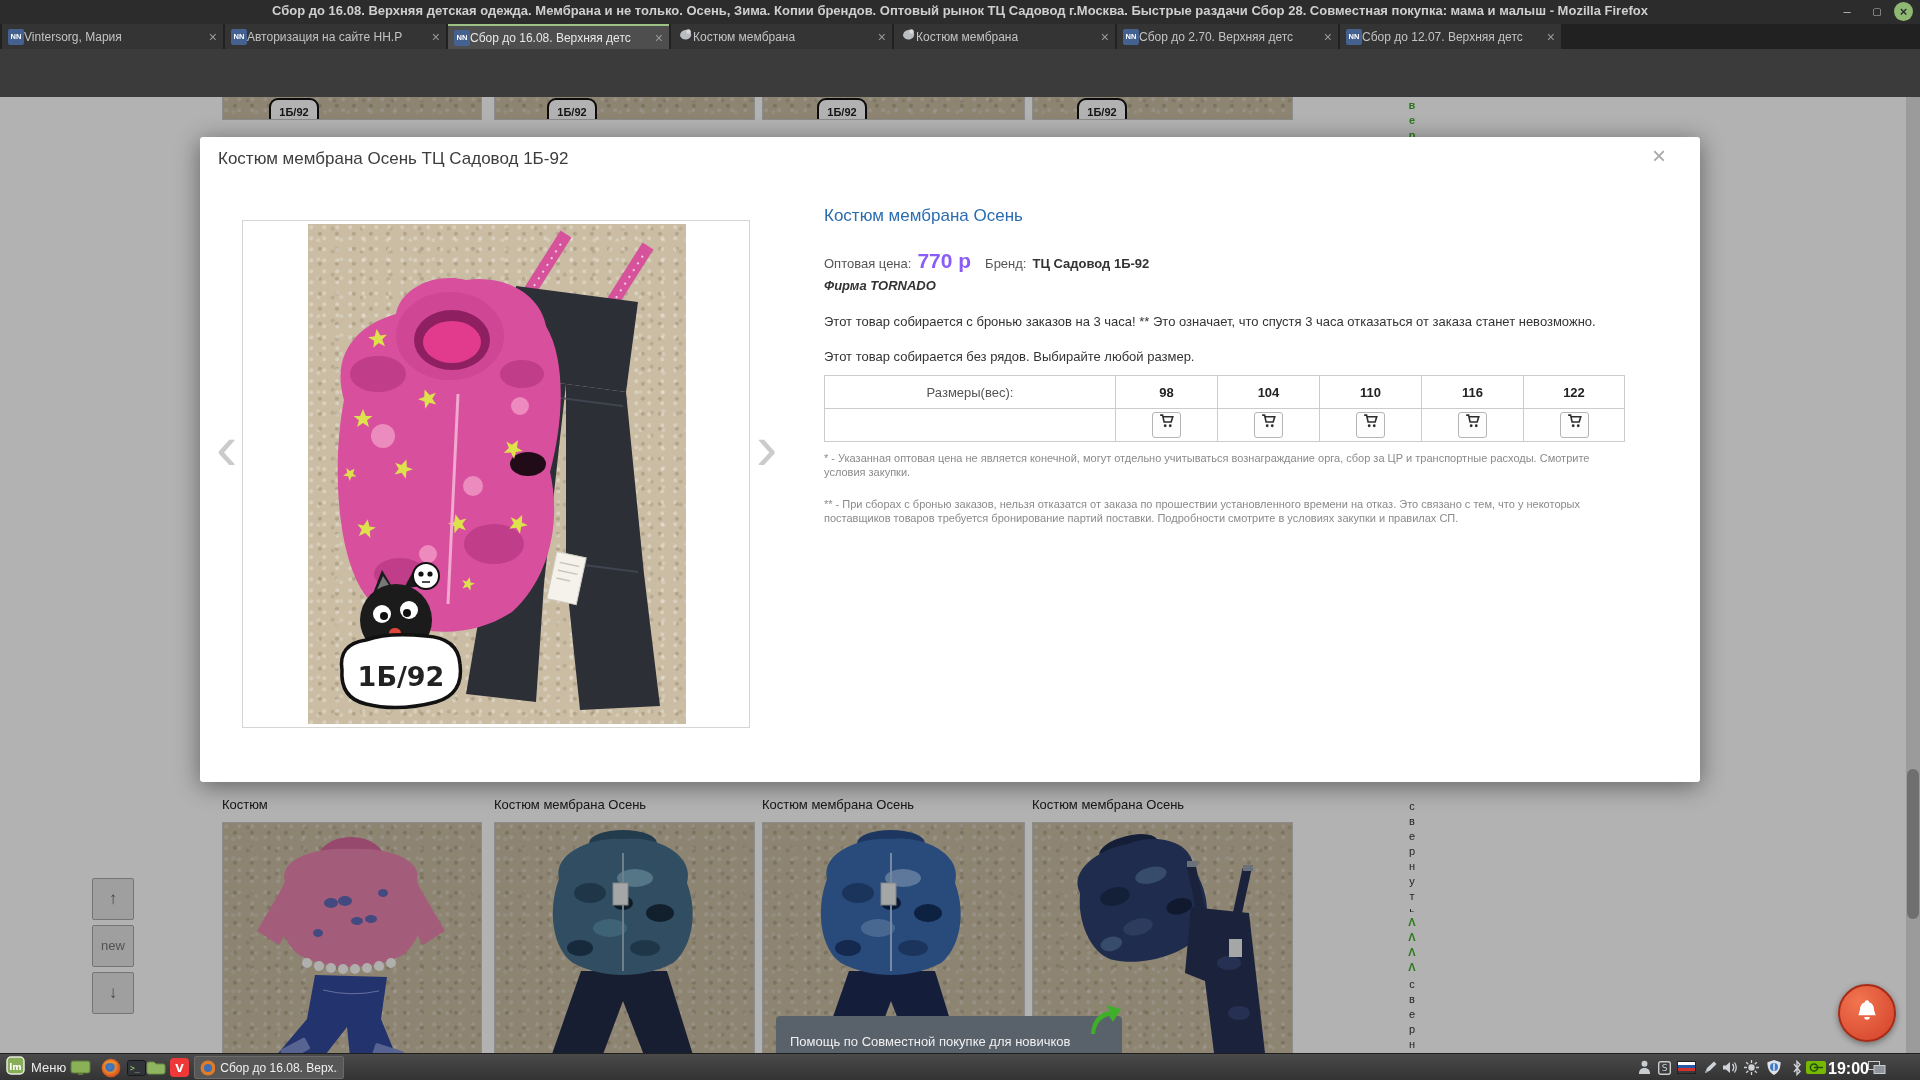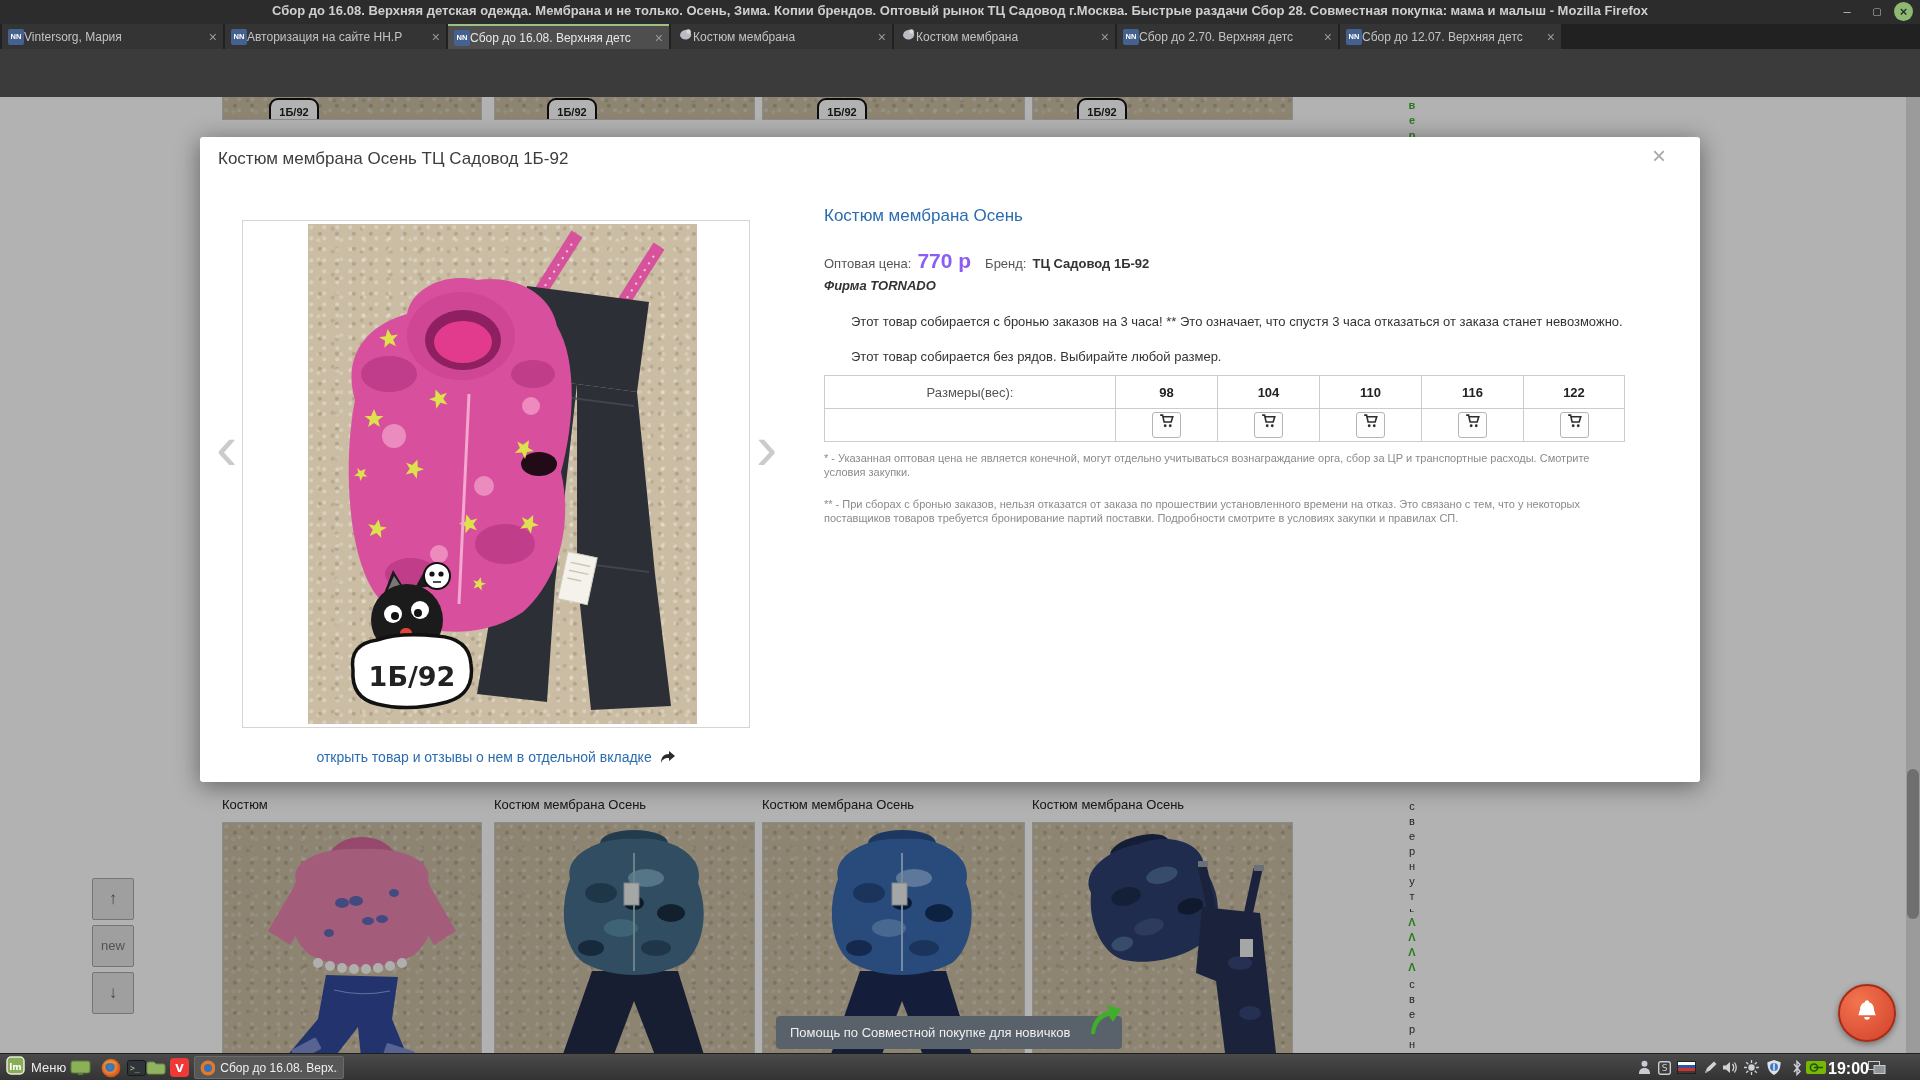--- a/index.html
+++ b/index.html
@@ -30,21 +30,21 @@
   #searchbar{left:1318px;top:57px;width:382px;height:31px;background:#272727;border-radius:2px;display:flex;align-items:center;padding:0 8px;box-sizing:border-box;}
   #searchbar input{background:transparent;border:none;outline:none;color:#9e9e9e;font-size:13px;width:300px;margin-left:8px;font-family:inherit;}
   .badge65{left:1812px;top:53px;min-width:19px;height:13px;background:#4d4d4d;border-radius:2px;color:#eee;font-size:10px;line-height:13px;text-align:center;padding:0 2px;}
   
   #content{left:0;top:97px;width:1920px;height:956px;background:#fff;overflow:hidden;}
   .carpet{background-color:#cabda4;background-image:
     radial-gradient(circle at 25% 30%, rgba(255,255,255,.28) 1.5px, transparent 2.5px),
     radial-gradient(circle at 70% 65%, rgba(96,80,52,.22) 1.5px, transparent 2.5px),
     radial-gradient(circle at 45% 85%, rgba(255,255,255,.2) 1.5px, transparent 2.5px),
     radial-gradient(circle at 85% 20%, rgba(96,80,52,.16) 1.5px, transparent 2.5px);
-    background-size:13px 11px,17px 15px,23px 19px,29px 23px;padding-left:11px;}
+    background-size:13px 11px,17px 15px,23px 19px,29px 23px;}
   .pcard{background:#fff;border:1px solid #c9c9c9;box-sizing:border-box;overflow:hidden;}
   .minibadge{position:absolute;width:46px;height:28px;background:#fff;border:2px solid #111;border-radius:9px;
              font-size:11px;font-weight:bold;text-align:center;line-height:24px;color:#222;}
   .gtitle{font-size:13px;color:#222;white-space:nowrap;}
   .vert{writing-mode:vertical-rl;text-orientation:upright;letter-spacing:3px;font-size:11px;overflow:hidden;}
   .navbtn{left:92px;width:42px;height:42px;background:#e4e4e4;border:1px solid #a8a8a8;box-sizing:border-box;
           color:#666;font-size:17px;text-align:center;line-height:40px;border-radius:2px;}
   #overlay{left:0;top:0;width:1920px;height:956px;background:rgba(0,0,0,.3);z-index:10;}
   #scrollbar{left:1906px;top:0;width:14px;height:956px;background:#9b9b9b;z-index:11;}
   #scrollthumb{left:1px;top:672px;width:12px;height:150px;background:#6f6f6f;border-radius:6px;}
@@ -55,30 +55,30 @@
   #modal-close{left:1452px;top:5px;font-size:24px;color:#a8a8a8;font-weight:300;}
   #photoframe{left:42px;top:83px;width:508px;height:508px;border:1px solid #d5d5d5;box-sizing:border-box;background:#fff;}
   #photo{left:65px;top:3px;width:378px;height:500px;}
   .carousel{top:280px;font-size:64px;color:#cbcbcb;font-weight:300;line-height:60px;}
   #openlink{left:42px;top:612px;width:508px;text-align:center;font-size:14px;color:#2b6cb0;}
   .prodname{left:624px;top:69px;font-size:17px;color:#2b6cb0;}
   .pricerow{left:624px;top:100px;display:flex;align-items:baseline;font-size:13px;color:#555;}
   .price{font-size:21px;font-weight:bold;color:#8b5cf6;margin:12px 14px 0 6px;}
   .brand{font-weight:bold;color:#333;margin-left:6px;}
   .firm{left:624px;top:141px;font-size:13px;font-weight:bold;font-style:italic;color:#333;}
-  .para{left:624px;width:806px;font-size:13px;color:#333;margin-left:27px;}
+  .para{left:624px;width:806px;font-size:13px;color:#333;}
   #sizetable{left:624px;top:238px;border-collapse:collapse;table-layout:fixed;width:800px;}
   #sizetable td{border:1px solid #ccc;text-align:center;font-size:13px;height:30px;}
   .szhead{color:#555;}
   .szval{font-weight:bold;color:#222;}
   .cartbtn{display:inline-block;width:27px;height:24px;border:1px solid #b5b5b5;border-radius:3px;background:#fdfdfd;line-height:22px;}
   .fnote{left:624px;width:806px;font-size:11px;color:#8a8a8a;line-height:14px;}
   
   #tooltip{left:776px;top:919px;width:318px;height:33px;background:#59616b;border-radius:4px;z-index:21;
-           color:#f0f0f0;font-size:13px;line-height:33px;padding:0 14px;white-space:nowrap;}
+           color:#f0f0f0;font-size:13px;line-height:33px;padding:9px 14px;white-space:nowrap;}
   #tooltip-arrow{left:1088px;top:906px;z-index:22;}
   #bell{left:1838px;top:887px;width:54px;height:54px;border-radius:50%;z-index:22;
         background:radial-gradient(circle at 35% 30%,#f2754f,#d2402a);border:2px solid #a52d17;
         box-shadow:0 2px 6px rgba(0,0,0,.4);display:flex;align-items:center;justify-content:center;}
   
   #taskbar{left:0;top:1053px;width:1920px;height:27px;background:linear-gradient(#4a4a4a,#333);border-top:1px solid #1f1f1f;box-sizing:border-box;z-index:30;}
   .tbitem{top:3px;height:21px;display:flex;align-items:center;}
   #menu-label{color:#ececec;font-size:13px;margin-left:6px;}
   #winbtn{left:194px;top:2px;width:150px;height:23px;background:#575757;border:1px solid #6a6a6a;border-radius:2px;
           box-sizing:border-box;display:flex;align-items:center;padding:0 5px;}
@@ -441,28 +441,20 @@
               <circle cx="99" cy="389" r="4" fill="#111"></circle>
             <ellipse cx="87" cy="409" rx="6" ry="5" fill="#e0453a"></ellipse>
             <path d="M34 446 Q30 420 58 416 Q80 408 118 412 Q150 414 152 440 Q156 470 128 478 Q90 488 58 480 Q32 474 34 446 Z" fill="#fff" stroke="#111" stroke-width="3.5"></path>
             <text x="93" y="462" text-anchor="middle" font-size="27" font-weight="bold" fill="#222" font-family="DejaVu Sans">1Б/92</text>
           </svg>
         </div>
       </div>
       <div class="abs carousel" style="left:16px">‹</div>
       <div class="abs carousel" style="left:556px">›</div>
 
-      <div class="abs" id="openlink">
-        <span>открыть товар и отзывы о нем в отдельной вкладке</span>
-        <span style="vertical-align:-2px;margin-left:4px">
-          <svg width="16" height="14" viewBox="0 0 16 14">
-              <path d="M9 1 L15 6 L9 11 L9 8 C4 8 2 10 1 13 C1 7 4 4 9 4 Z" fill="#2b2b2b"></path>
-            </svg>
-        </span>
-      </div>
 
       <div class="abs prodname">Костюм мембрана Осень</div>
       <div class="abs pricerow">
         <span>Оптовая цена:</span>
         <span class="price">770 р</span>
         <span>Бренд:</span>
         <span class="brand">ТЦ Садовод 1Б-92</span>
       </div>
       <div class="abs firm">Фирма TORNADO</div>
       <div class="abs para" style="top:177px">Этот товар собирается с бронью заказов на 3 часа! ** Это означает, что спустя 3 часа отказаться от заказа станет невозможно.</div>

